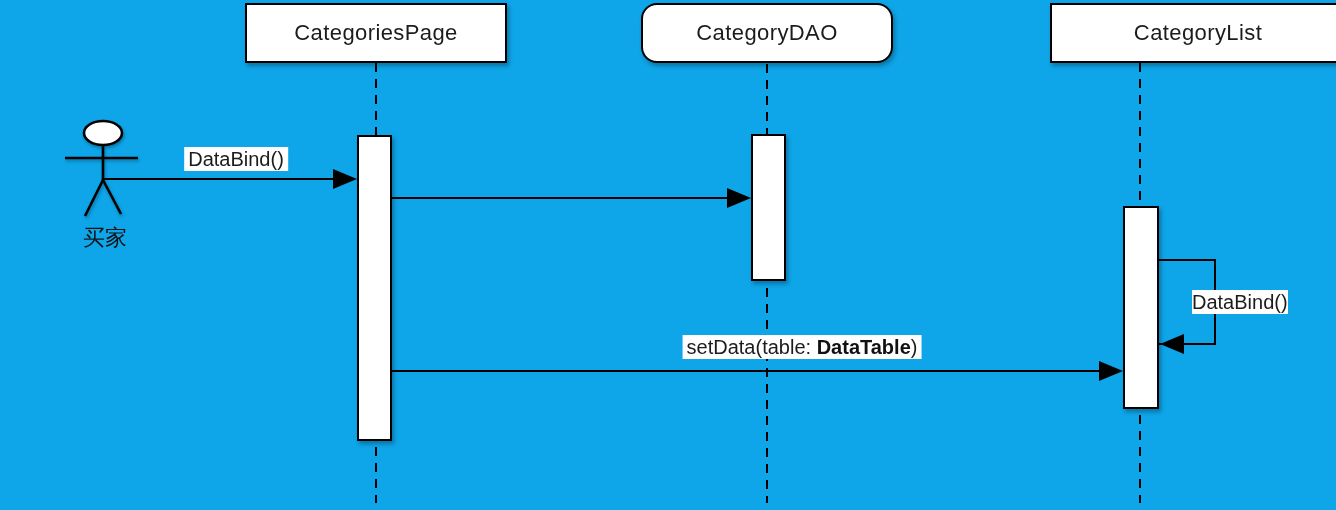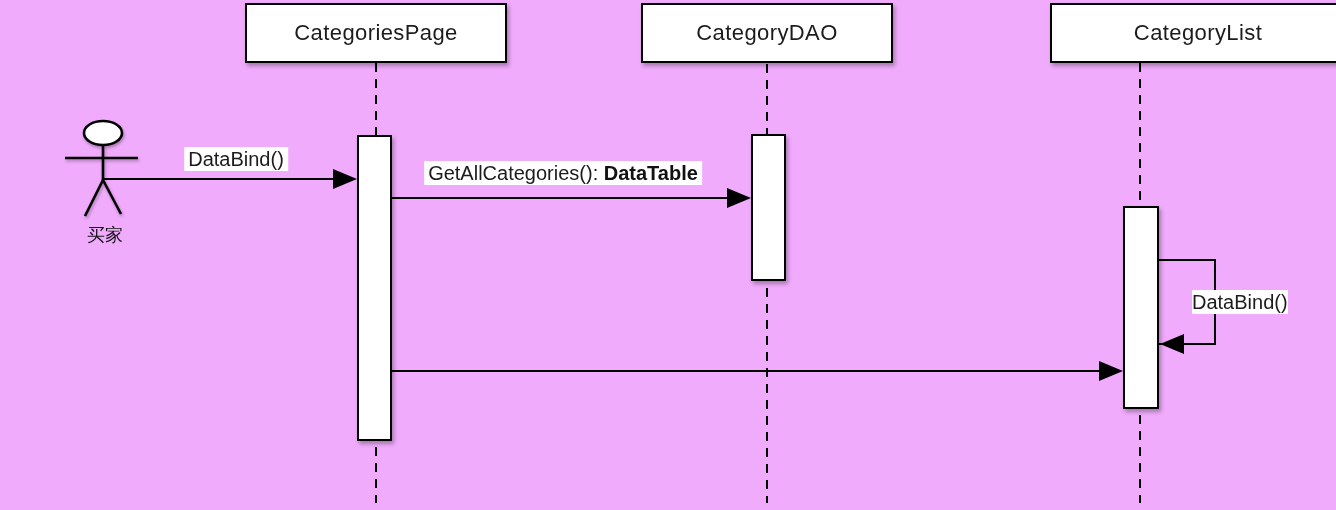--- a/index.html
+++ b/index.html
@@ -3,42 +3,42 @@
 <meta charset="utf-8">
 <style>
   * { margin: 0; padding: 0; box-sizing: border-box; }
   html, body { background: #ffffff; }
   body { font-family: "Liberation Sans", "DejaVu Sans", sans-serif; color: #1a1a1a; }
 
   .canvas {
     position: relative;
     width: 1336px;
     height: 510px;
-    background: #f0abfc;
+    background: #0ea5e9;
     overflow: hidden;
   }
 
   
   .pbox {
     position: absolute;
     top: 3px;
     height: 60px;
     background: #ffffff;
     border: 2px solid #000000;
     display: flex;
     align-items: center;
     justify-content: center;
     font-size: 22px;
     letter-spacing: 0.4px;
     color: #1c1c1c;
     box-shadow: 2px 3px 4px rgba(0,0,0,0.30);
     z-index: 5;
   }
   #pbox-0 { left: 245px; width: 262px; }
-  #pbox-1 { left: 641px; width: 252px; }
+  #pbox-1 { left: 641px; width: 252px; border-radius: 16px; }
   #pbox-2 { left: 1050px; width: 296px; }
 
   
   .lifeline {
     position: absolute;
     width: 2px;
     background: repeating-linear-gradient(to bottom, #000 0px, #000 9px, transparent 9px, transparent 16px);
     z-index: 1;
   }
   #lifeline-0 { left: 375px; top: 63px; height: 440px; }
@@ -63,21 +63,21 @@
     left: 58px;
     top: 113px;
     z-index: 3;
     filter: drop-shadow(1px 2px 1.5px rgba(0,0,0,0.30));
   }
   .actor-label {
     position: absolute;
     left: 105px;
     top: 223px;
     transform: translateX(-50%);
-    font-size: 18px;
+    font-size: 22px;
     color: #111111;
     white-space: nowrap;
     z-index: 3;
   }
 
   
   .mline {
     position: absolute;
     height: 0;
     border-top: 2px solid #000000;
@@ -172,26 +172,26 @@
   <div class="actor-label">买家</div>
 
   <div class="mline" id="mline-0"></div>
   <div class="ahead-right" id="ahead-0"></div>
   <div class="mlabel" id="mlabel-0">
     <span>DataBind()</span><span class="bold-part"></span><span></span>
   </div>
 
   <div class="mline" id="mline-1"></div>
   <div class="ahead-right" id="ahead-1"></div>
-  <div class="mlabel" id="mlabel-1">
-    <span>GetAllCategories(): </span><span class="bold-part">DataTable</span><span></span>
-  </div>
 
   <div class="mline" id="mline-2"></div>
   <div class="ahead-right" id="ahead-2"></div>
+  <div class="mlabel" id="mlabel-2">
+    <span>setData(table: </span><span class="bold-part">DataTable</span><span>)</span>
+  </div>
 
   <div class="selfloop"></div>
   <div class="ahead-left" id="ahead-3"></div>
   <div class="mlabel" id="mlabel-3">
     <span>DataBind()</span><span class="bold-part"></span><span></span>
   </div>
 
 </div>
 
 </body></html>

